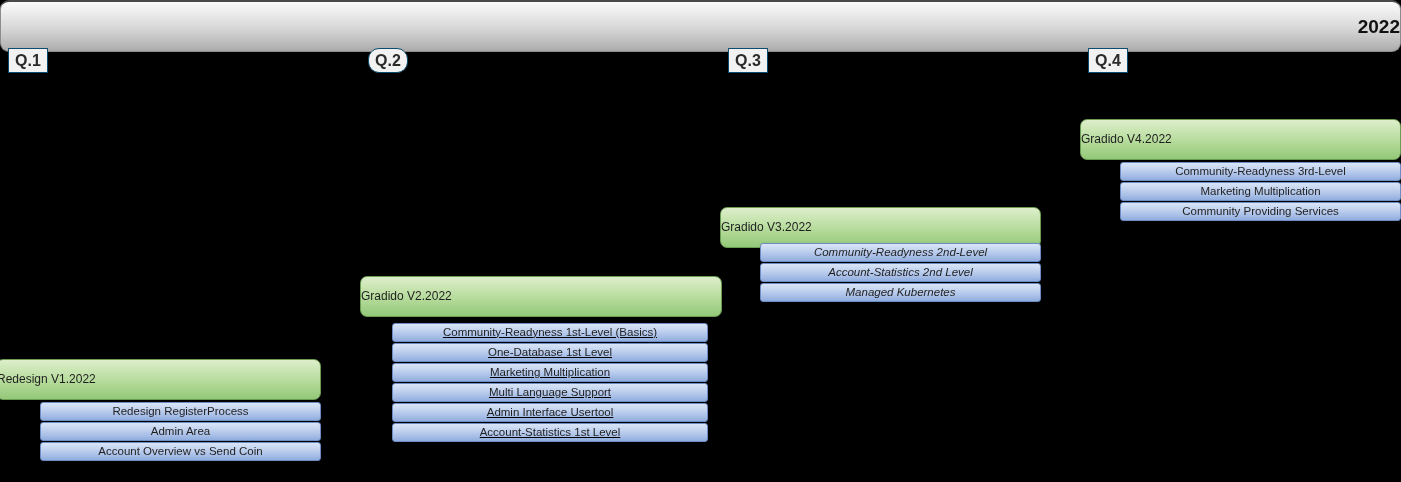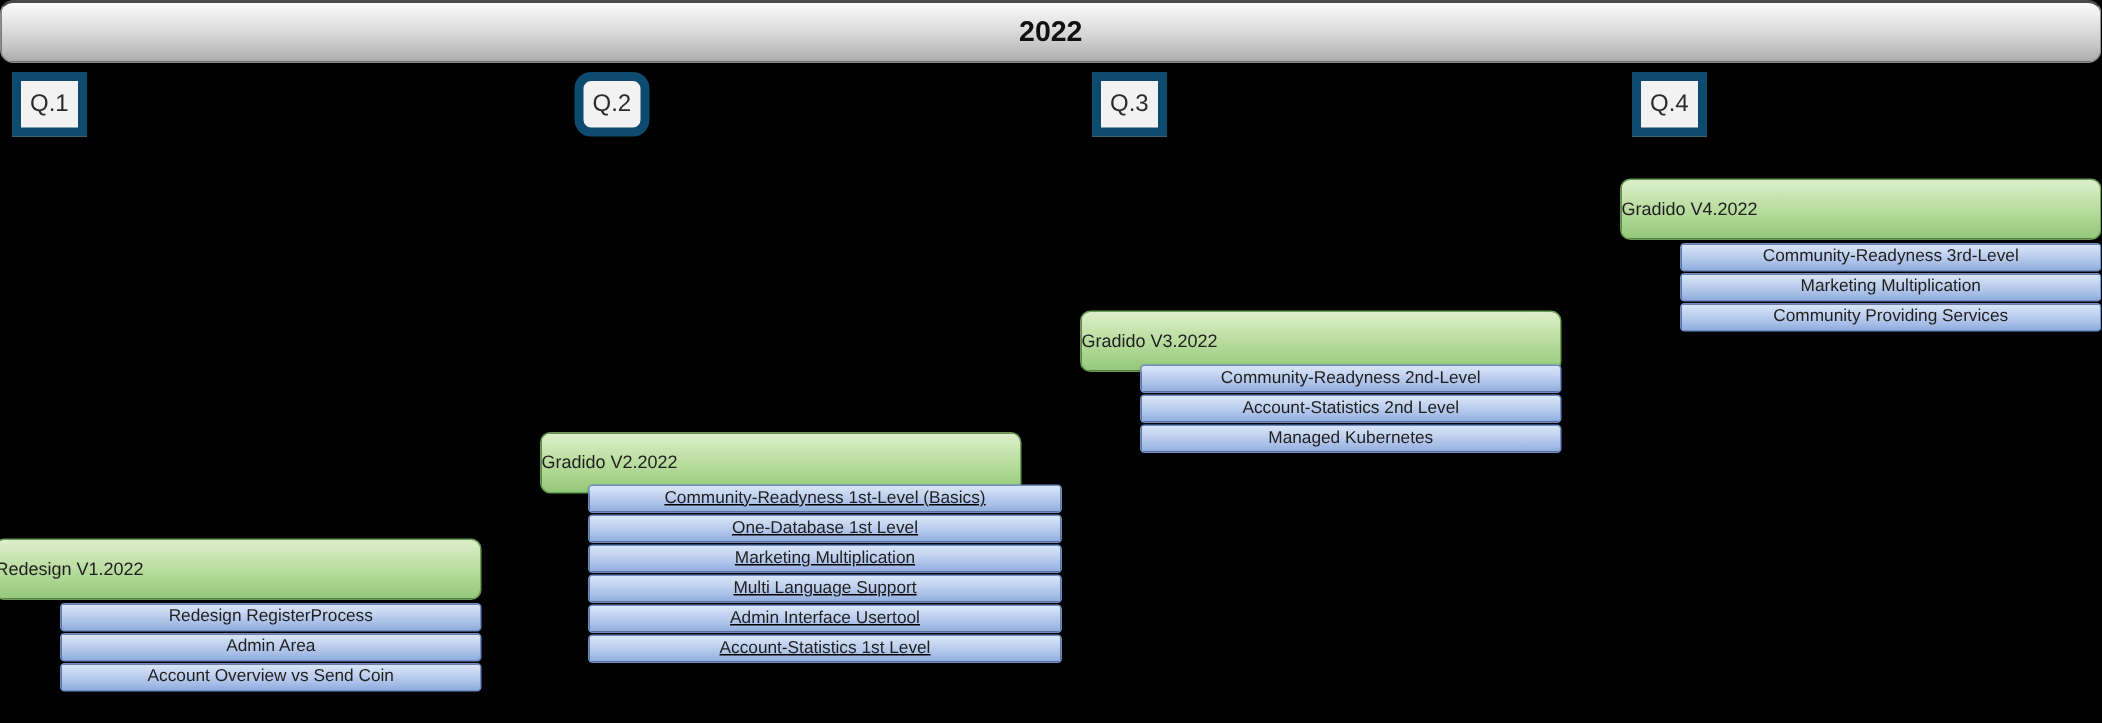--- a/index.html
+++ b/index.html
@@ -17,52 +17,52 @@
     background: #000000;
     overflow: hidden;
   }
 
   
   .year-bar {
     position: absolute;
     left: 0px;
     top: 0px;
     width: 1401px;
-    height: 42px;
+    height: 52px;
     border-radius: 9px;
     background: linear-gradient(to bottom, #fbfbfb 0%, #efefef 18%, #d6d6d6 55%, #b4b4b4 92%, #a8a8a8 100%);
     border-top: 2px solid #4a4a4a;
     border-left: 1px solid #8c8c8c;
     border-right: 1px solid #8c8c8c;
     border-bottom: 1px solid #8c8c8c;
     box-sizing: border-box;
     display: flex;
     align-items: center;
-    justify-content: center;
+    justify-content: flex-end;
   }
   .year-bar-label {
     font-size: 19px;
     font-weight: bold;
     color: #111111;
     letter-spacing: 0px;
   }
 
   
   .quarter {
     position: absolute;
-    height: 43px;
+    height: 25px;
     padding: 0 6px;
     background: #f2f2f2;
-    border: 6px solid #0c4a6e;
+    border: 1px solid #0c4a6e;
     box-sizing: border-box;
     display: flex;
     align-items: center;
     justify-content: center;
     font-size: 16px;
-    font-weight: normal;
+    font-weight: bold;
     color: #2b2b2b;
   }
 
   
   .release {
     position: absolute;
   }
   .release-header {
     position: relative;
     height: 41px;
@@ -113,21 +113,21 @@
 <body>
 
 <div id="roadmap">
 
   <div class="year-bar">
     <span class="year-bar-label">2022</span>
   </div>
 
   <div id="quarters-layer">
       <div class="quarter" style="left: 8px; top: 48px;">Q.1</div>
-      <div class="quarter" style="left: 383px; top: 48px; border-radius: 11px;">Q.2</div>
+      <div class="quarter" style="left: 368px; top: 48px; border-radius: 11px;">Q.2</div>
       <div class="quarter" style="left: 728px; top: 48px;">Q.3</div>
       <div class="quarter" style="left: 1088px; top: 48px;">Q.4</div>
     </div>
 
   <div id="releases-layer">
       <div class="release" style="left: 0px; top: 0px;">
         <div class="release-header" style="position: absolute; left: -4px; top: 359px; width: 325px;">
           <span class="release-header-label">Redesign V1.2022</span>
         </div>
         <div class="release-items" style="position: absolute; left: 40px; top: 401px; width: 281px;">
@@ -136,21 +136,21 @@
           </div>
           <div class="release-item">
             <span class="release-item-label">Admin Area</span>
           </div>
           <div class="release-item">
             <span class="release-item-label">Account Overview vs Send Coin</span>
           </div>
         </div>
       </div>
       <div class="release" style="left: 0px; top: 0px;">
-        <div class="release-header" style="position: absolute; left: 360px; top: 288px; width: 321px;">
+        <div class="release-header" style="position: absolute; left: 360px; top: 276px; width: 362px;">
           <span class="release-header-label">Gradido V2.2022</span>
         </div>
         <div class="release-items" style="position: absolute; left: 392px; top: 322px; width: 316px; text-decoration: underline;">
           <div class="release-item">
             <span class="release-item-label">Community-Readyness 1st-Level (Basics)</span>
           </div>
           <div class="release-item">
             <span class="release-item-label">One-Database 1st Level</span>
           </div>
           <div class="release-item">
@@ -164,21 +164,21 @@
           </div>
           <div class="release-item">
             <span class="release-item-label">Account-Statistics 1st Level</span>
           </div>
         </div>
       </div>
       <div class="release" style="left: 0px; top: 0px;">
         <div class="release-header" style="position: absolute; left: 720px; top: 207px; width: 321px;">
           <span class="release-header-label">Gradido V3.2022</span>
         </div>
-        <div class="release-items" style="position: absolute; left: 760px; top: 242px; width: 281px;">
+        <div class="release-items" style="position: absolute; left: 760px; top: 242px; width: 281px; font-style: italic;">
           <div class="release-item">
             <span class="release-item-label">Community-Readyness 2nd-Level</span>
           </div>
           <div class="release-item">
             <span class="release-item-label">Account-Statistics 2nd Level</span>
           </div>
           <div class="release-item">
             <span class="release-item-label">Managed Kubernetes</span>
           </div>
         </div>

